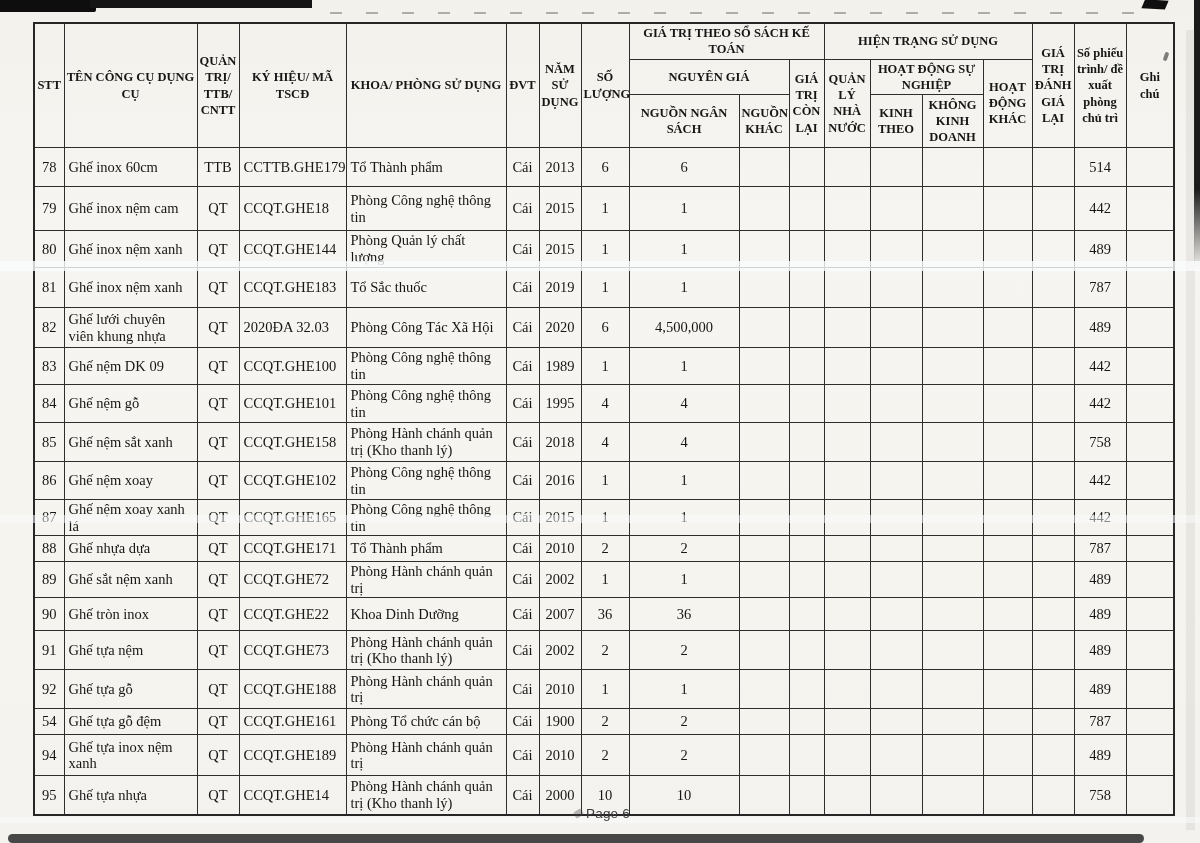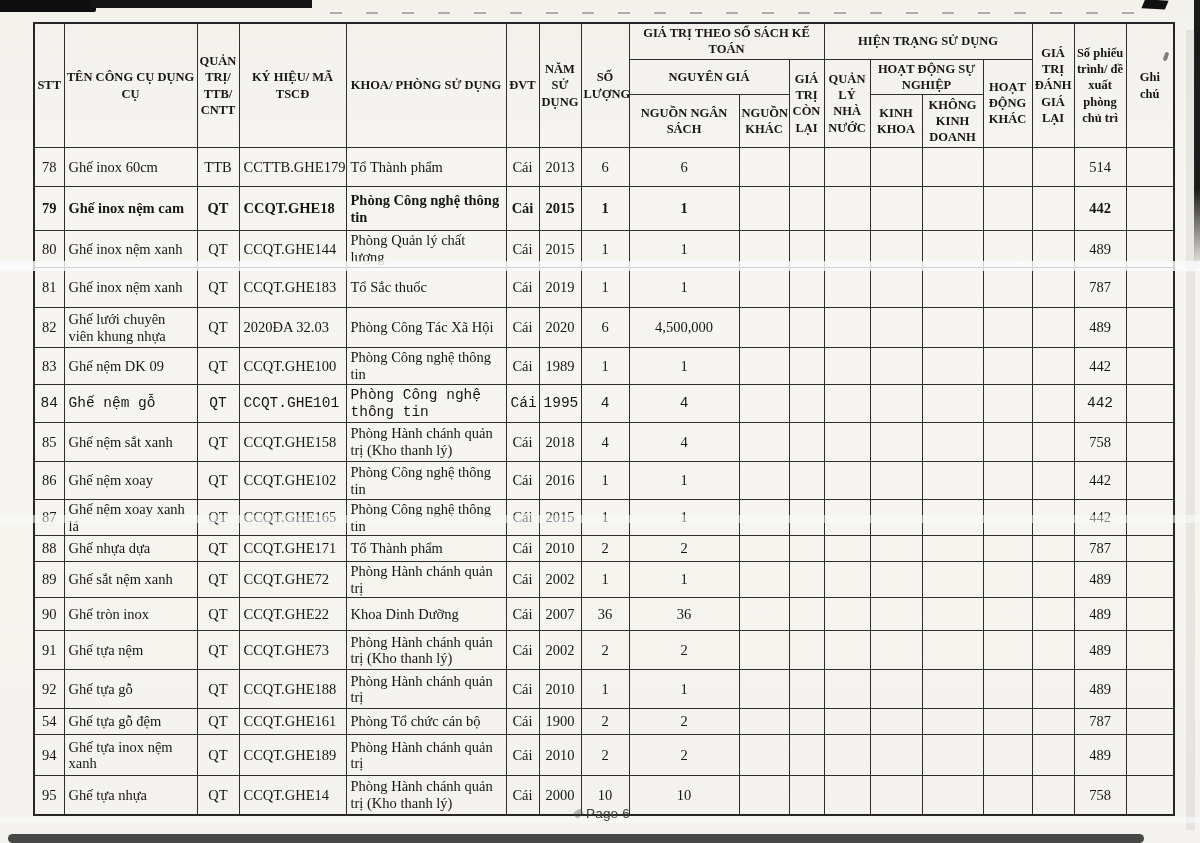--- a/index.html
+++ b/index.html
@@ -101,21 +101,21 @@
       <tr style="height:33px">
         <th colspan="2">NGUYÊN GIÁ</th>
         <th rowspan="2">GIÁ TRỊ CÒN LẠI</th>
         <th rowspan="2">QUẢN LÝ NHÀ NƯỚC</th>
         <th colspan="2">HOẠT ĐỘNG SỰ NGHIỆP</th>
         <th rowspan="2">HOẠT ĐỘNG KHÁC</th>
       </tr>
       <tr style="height:53px">
         <th>NGUỒN NGÂN SÁCH</th>
         <th>NGUỒN KHÁC</th>
-        <th>KINH KHOA</th>
+        <th>KINH THEO</th>
         <th>KHÔNG KINH DOANH</th>
       </tr>
     </thead>
     <tbody>
         <tr style="height: 39px;">
           <td class="tc">78</td>
           <td class="tl">Ghế inox 60cm</td>
           <td class="tc">TTB</td>
           <td class="tl">CCTTB.GHE179</td>
           <td class="tl">Tổ Thành phẩm</td>
@@ -126,21 +126,21 @@
           <td class="tc"></td>
           <td class="tc"></td>
           <td class="tc"></td>
           <td class="tc"></td>
           <td class="tc"></td>
           <td class="tc"></td>
           <td class="tc"></td>
           <td class="tc">514</td>
           <td class="tc"></td>
         </tr>
-        <tr style="height: 44px; font-weight: bold;">
+        <tr style="height: 44px;">
           <td class="tc">79</td>
           <td class="tl">Ghế inox nệm cam</td>
           <td class="tc">QT</td>
           <td class="tl">CCQT.GHE18</td>
           <td class="tl">Phòng Công nghệ thông tin</td>
           <td class="tc">Cái</td>
           <td class="tc">2015</td>
           <td class="tc">1</td>
           <td class="tc">1</td>
           <td class="tc"></td>
@@ -226,21 +226,21 @@
           <td class="tc"></td>
           <td class="tc"></td>
           <td class="tc"></td>
           <td class="tc"></td>
           <td class="tc"></td>
           <td class="tc"></td>
           <td class="tc"></td>
           <td class="tc">442</td>
           <td class="tc"></td>
         </tr>
-        <tr style="height: 38px; font-family: Liberation Mono, monospace;">
+        <tr style="height: 38px;">
           <td class="tc">84</td>
           <td class="tl">Ghế nệm gỗ</td>
           <td class="tc">QT</td>
           <td class="tl">CCQT.GHE101</td>
           <td class="tl">Phòng Công nghệ thông tin</td>
           <td class="tc">Cái</td>
           <td class="tc">1995</td>
           <td class="tc">4</td>
           <td class="tc">4</td>
           <td class="tc"></td>

